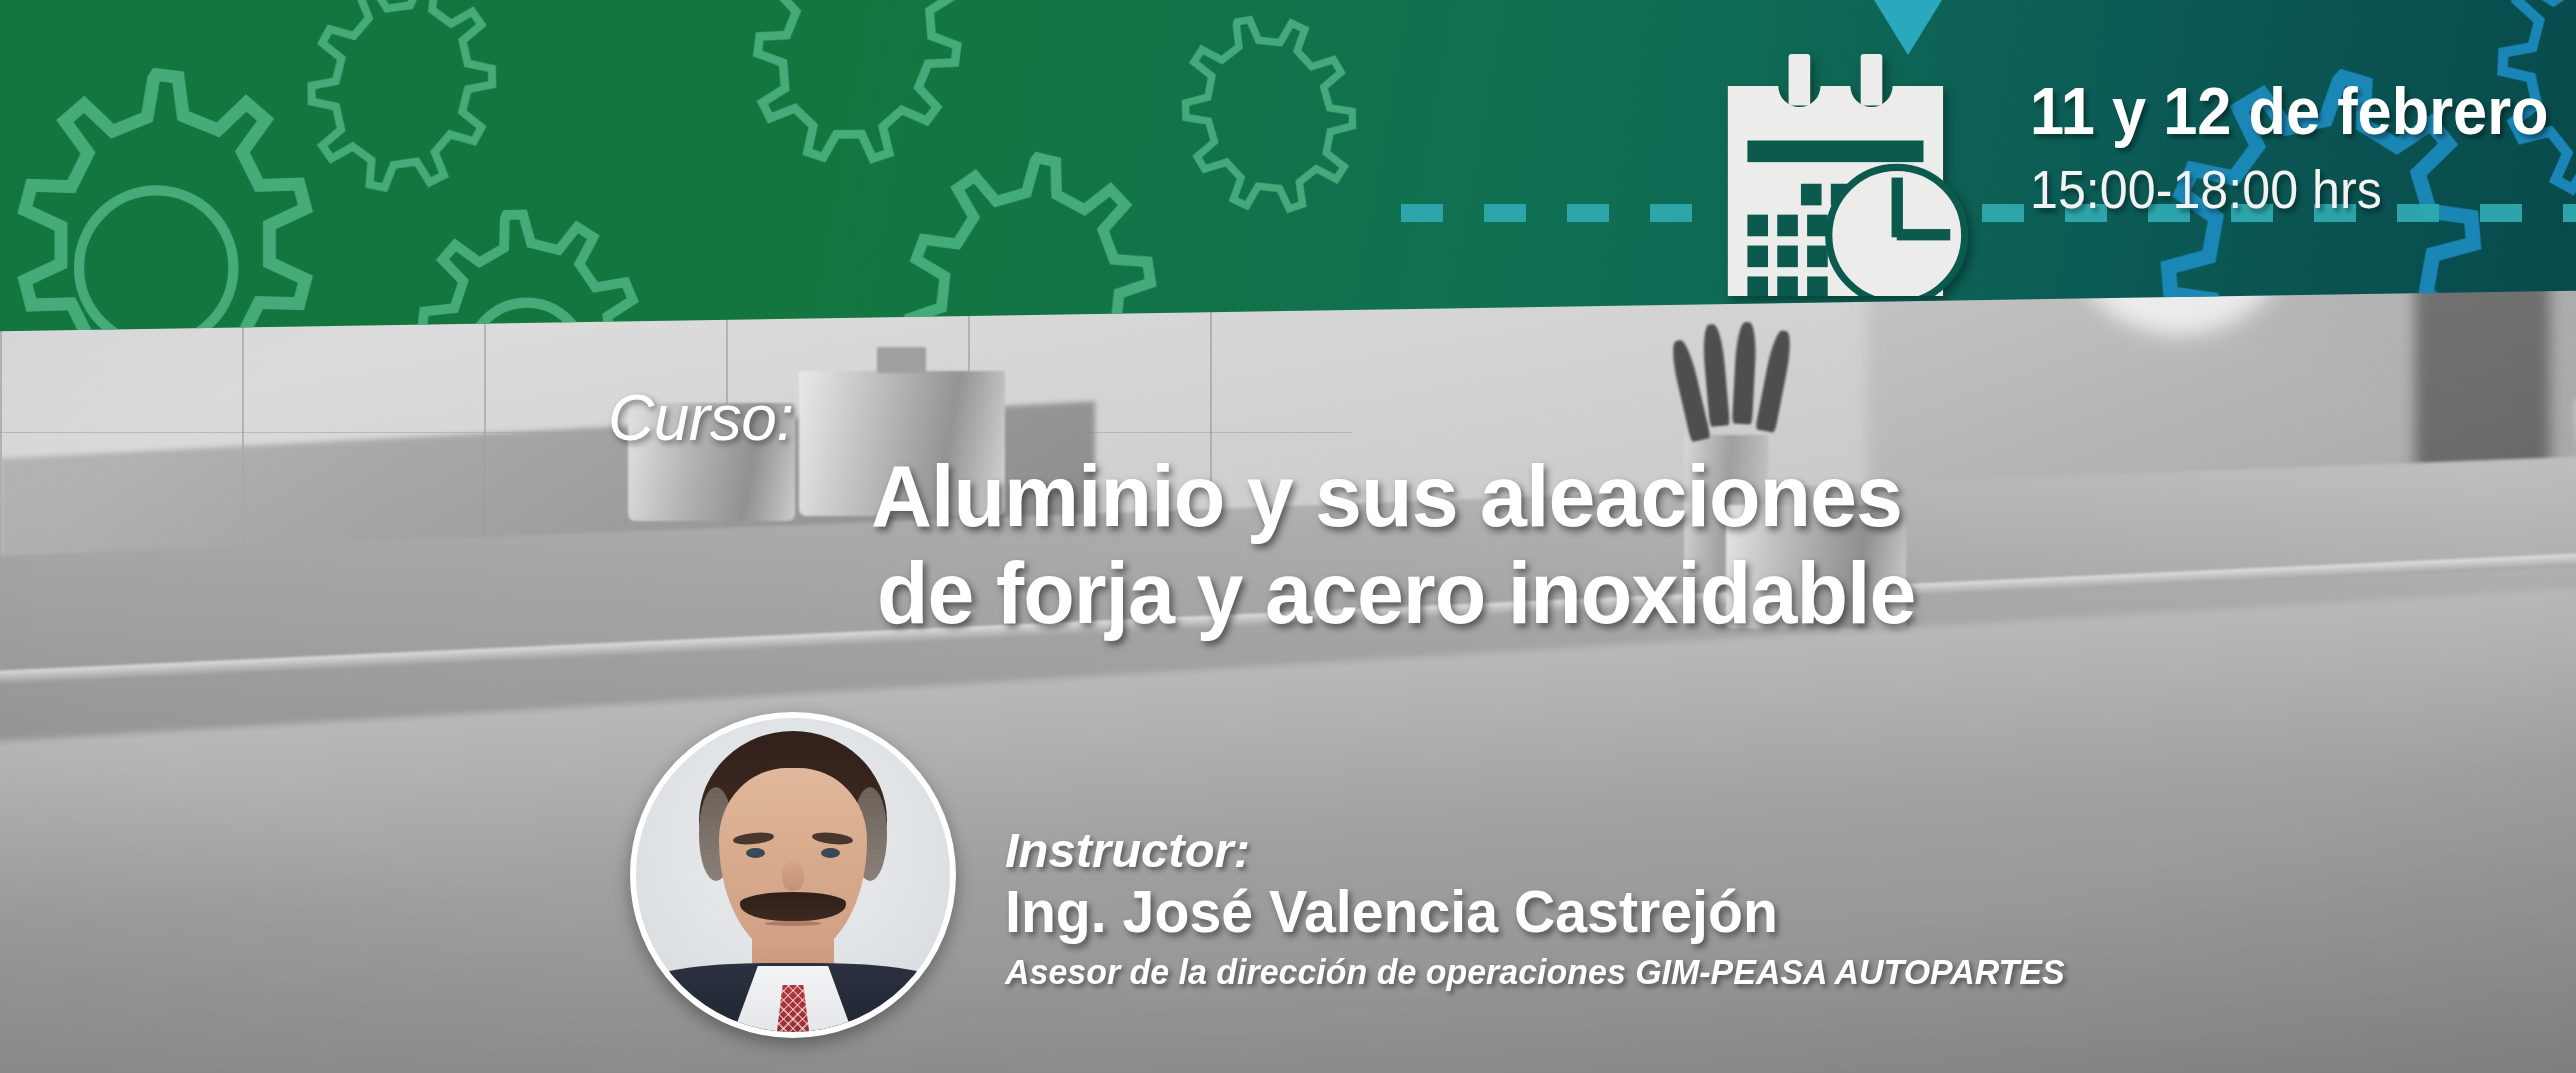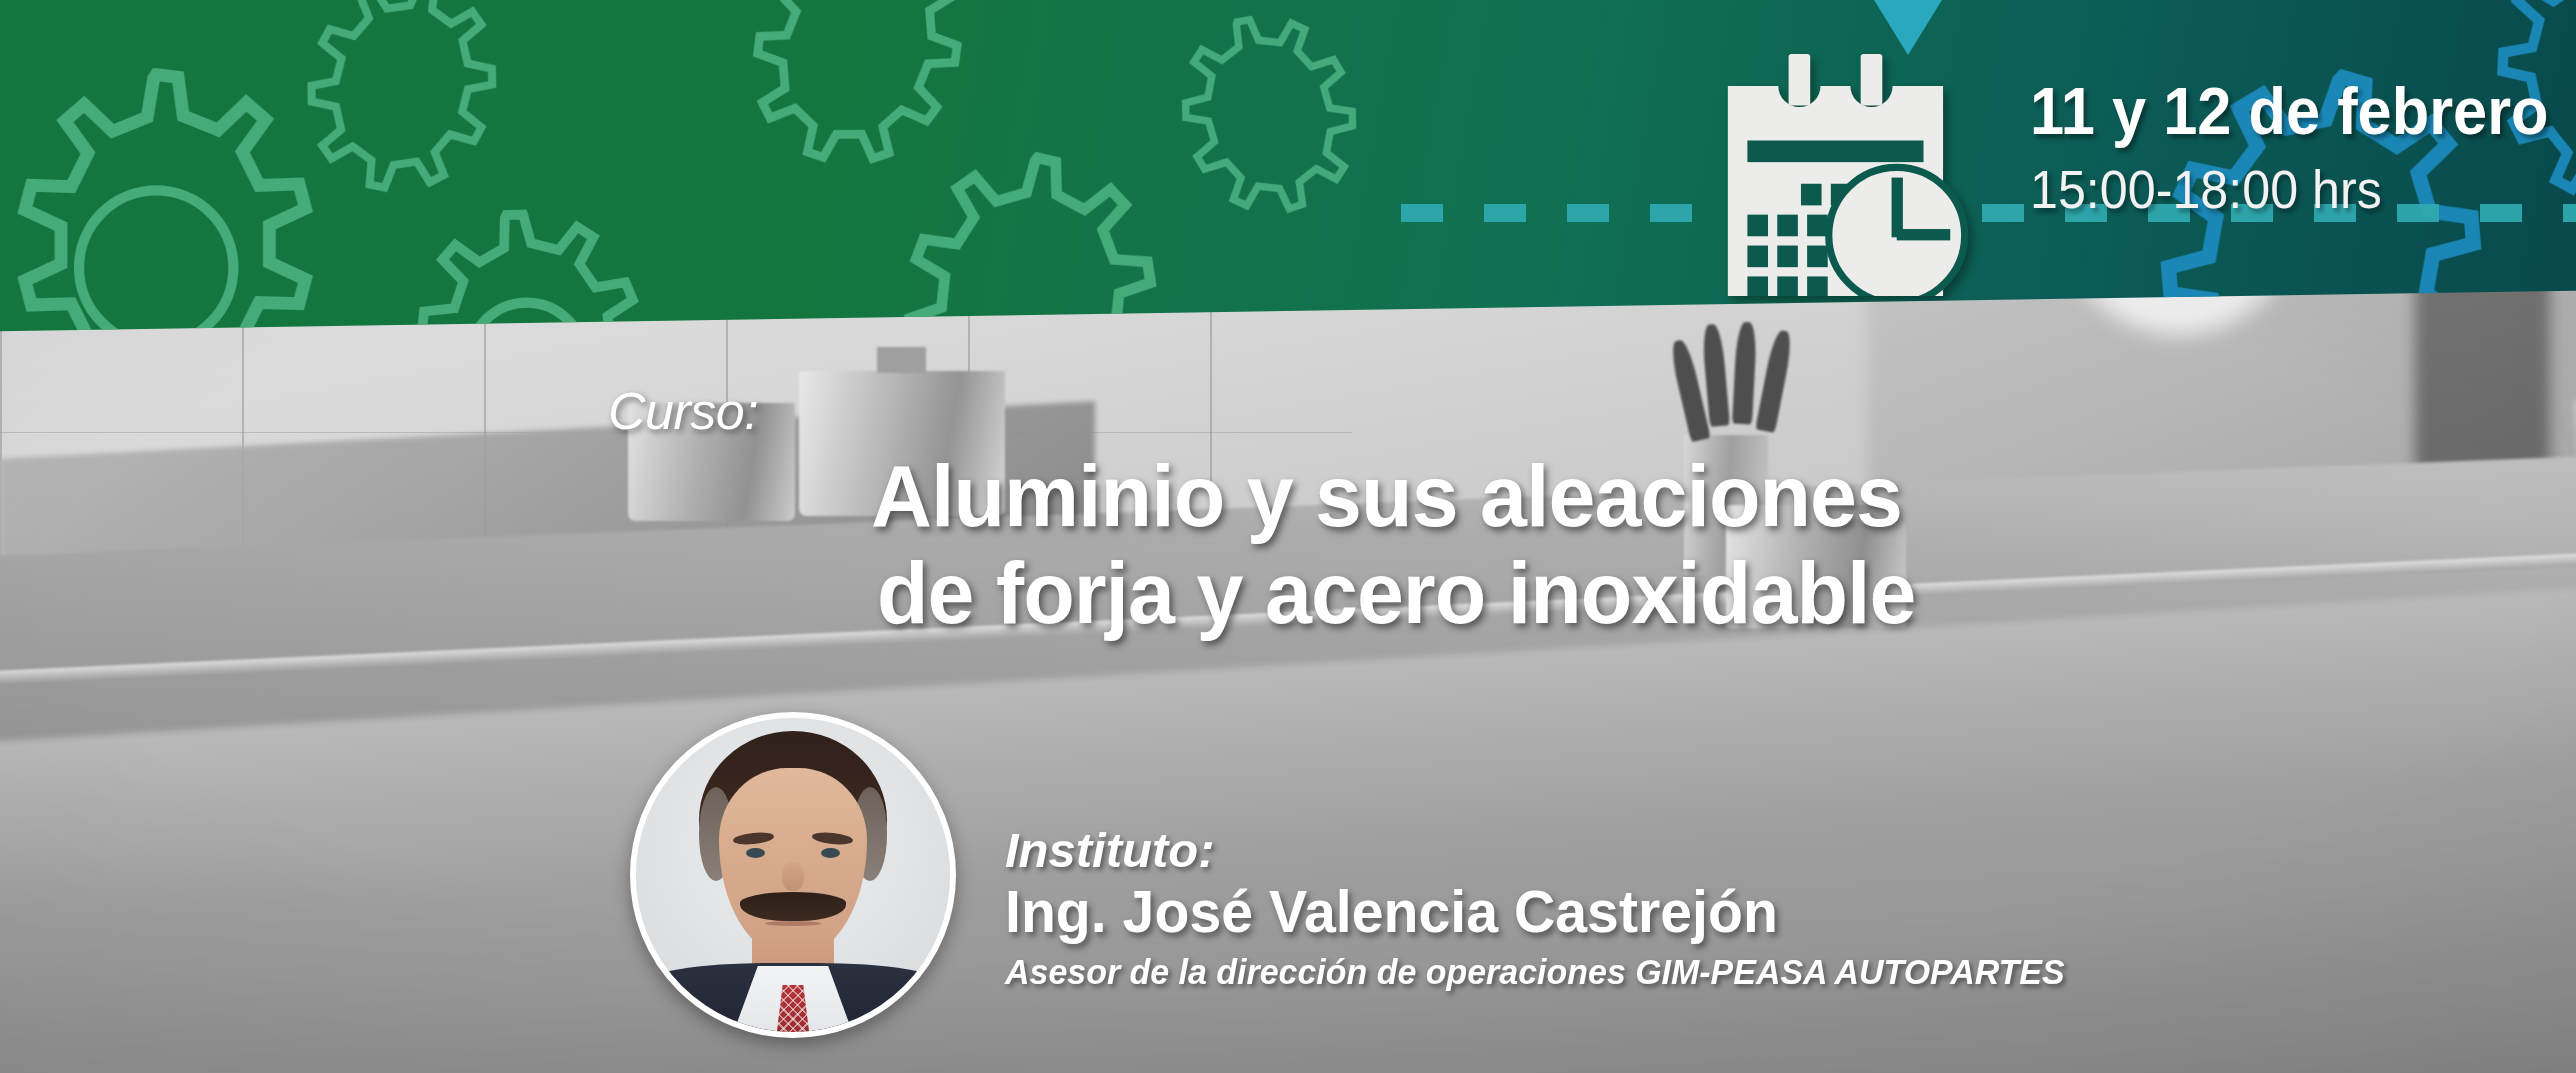--- a/index.html
+++ b/index.html
@@ -174,21 +174,21 @@
   .date-time{
     margin-top:11.3px;
     font-size:54px; color:#f2f2f2; white-space:nowrap;
     font-stretch:condensed; transform:scaleX(.93); transform-origin:left center;
     text-shadow:3.1px 3.6px 4.6px rgba(0,0,0,.38);
   }
 
   
   .curso-label{
     position:absolute; left:608px; top:381px;
-    font-size:52px; font-style:italic; color:#fff; font-weight:normal;
+    font-size:64px; font-style:italic; color:#fff; font-weight:normal;
     letter-spacing:-0.5px;
     text-shadow:2.6px 3.1px 6.2px rgba(0,0,0,.45);
     text-align:right;
   }
   .course-title{
     position:absolute; left:871px; top:448px; width:1597px;
     font-size:87px; font-weight:bold; color:#fff;
     line-height:1.11; letter-spacing:-1px;
     font-stretch:condensed; transform:scaleX(.97); transform-origin:left top;
     text-shadow:3.1px 3.6px 7.2px rgba(0,0,0,.5);
@@ -408,19 +408,19 @@
     <div class="av-nose"></div>
     <div class="av-stache"></div>
     <div class="av-mouth"></div>
     <div class="av-neck"></div>
     <div class="av-suit"></div>
     <div class="av-shirt"></div>
     <div class="av-tie"></div>
   </div>
 
   <div class="instructor-block">
-    <div class="ins-label">Instituto:</div>
+    <div class="ins-label">Instructor:</div>
     <div class="ins-name">Ing. José Valencia Castrejón</div>
     <div class="ins-role">Asesor de la dirección de operaciones GIM-PEASA AUTOPARTES</div>
   </div>
 
 </div>
 
 
 </body></html>

